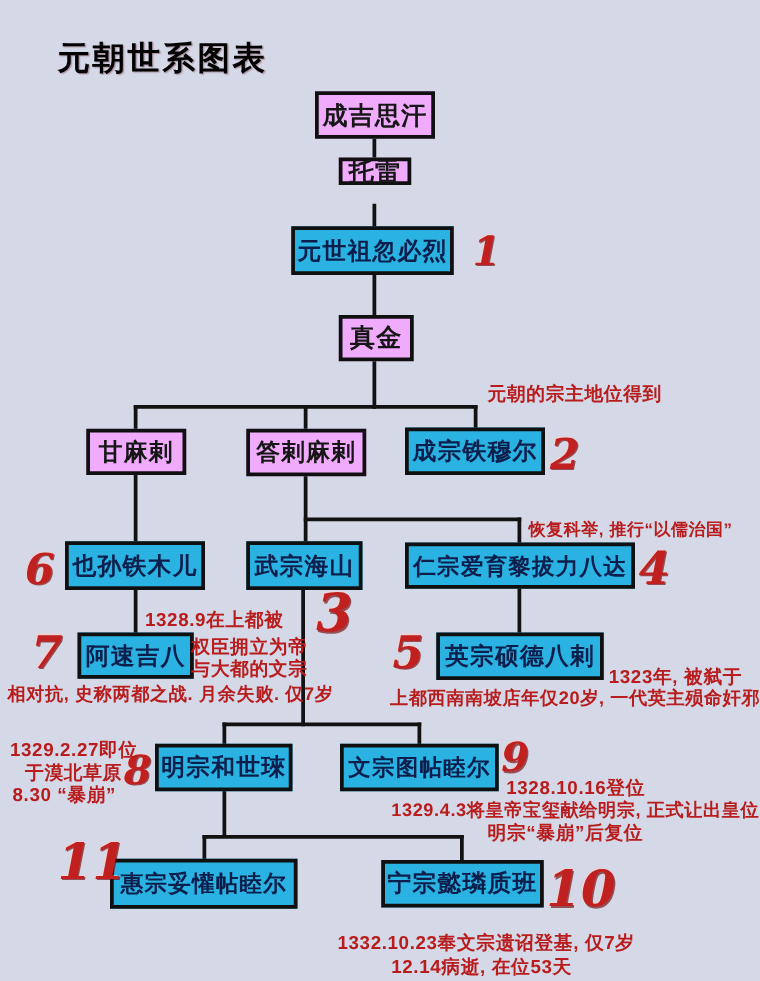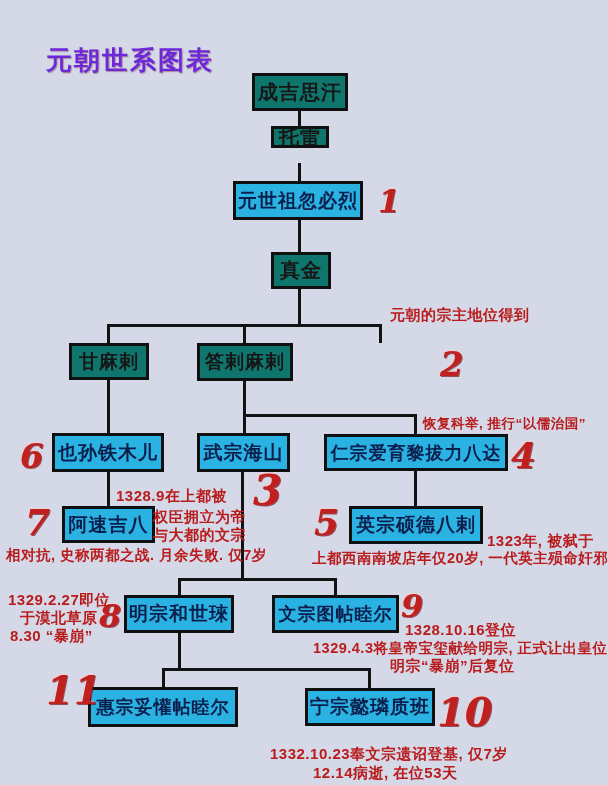--- a/index.html
+++ b/index.html
@@ -6,34 +6,33 @@
   .canvas{
     position:relative;
     width:608px;height:785px;
     background:#d5d8e7;
     overflow:hidden;
     font-family:"Liberation Sans",sans-serif;
   }
   .page-title{
     position:absolute;left:46px;top:29px;
     font-size:26px;font-weight:bold;letter-spacing:2px;
-    color:#6d28d9;
+    color:#000000;
     text-shadow:1px 1px 1px rgba(90,0,25,.35);
     white-space:nowrap;
-    margin-top:14px;
   }
   .cline{position:absolute;background:#121212;}
   .box{
     position:absolute;box-sizing:border-box;
     border:3px solid #101010;
     display:flex;align-items:center;justify-content:center;
     font-family:"DejaVu Serif",serif;font-weight:bold;
     letter-spacing:1px;white-space:nowrap;
   }
-  .box.plain{background:#0f766e;color:#161616;}
+  .box.plain{background:#f0abfc;color:#161616;}
   .box.emperor{background:#2ab2e3;color:#0c1f4c;}
   .num{
     position:absolute;
     font-family:"DejaVu Serif",serif;font-style:italic;font-weight:bold;
     color:#c12020;line-height:1;white-space:nowrap;
     text-shadow:1px 1px 0 rgba(110,6,6,.65), -1px -1px 0 rgba(255,205,195,.55);
   }
   .note{
     position:absolute;
     font-size:15px;font-weight:bold;color:#b91c1c;
@@ -80,20 +79,23 @@
     <span>元世祖忽必烈</span>
   </div>
   <div class="box plain" style="left:271px;top:252px;width:60px;height:37px;font-size:20px">
     <span>真金</span>
   </div>
   <div class="box plain" style="left:69px;top:343px;width:80px;height:37px;font-size:19px">
     <span>甘麻剌</span>
   </div>
   <div class="box plain" style="left:197px;top:343px;width:96px;height:38px;font-size:19px">
     <span>答剌麻剌</span>
+  </div>
+  <div class="box emperor" style="left:324px;top:342px;width:112px;height:38px;font-size:19px">
+    <span>成宗铁穆尔</span>
   </div>
   <div class="box emperor" style="left:52px;top:433px;width:112px;height:39px;font-size:19px">
     <span>也孙铁木儿</span>
   </div>
   <div class="box emperor" style="left:197px;top:433px;width:93px;height:39px;font-size:19px">
     <span>武宗海山</span>
   </div>
   <div class="box emperor" style="left:324px;top:434px;width:184px;height:37px;font-size:18px">
     <span>仁宗爱育黎拔力八达</span>
   </div>

